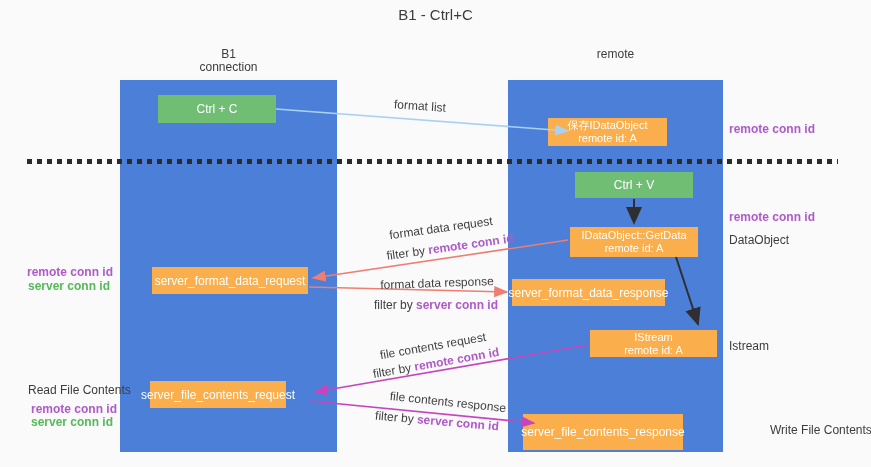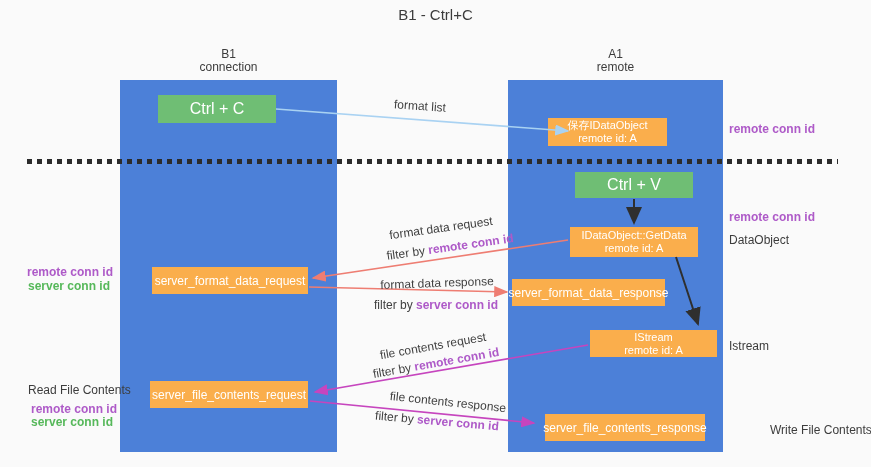--- a/index.html
+++ b/index.html
@@ -21,21 +21,21 @@
     background:repeating-linear-gradient(90deg,#2b2b2b 0 5px,transparent 5px 10px);
   }
   .box{
     position:absolute;display:flex;flex-direction:column;align-items:center;justify-content:center;
     color:#fff;text-align:center;z-index:4;
   }
   .box.green{background:var(--box-green,#6fbe74);}
   .box.orange{background:var(--box-orange,#faae4c);}
   .box .l1,.box .l2{font-size:11px;line-height:13px;}
   .box .single{font-size:12px;line-height:14px;}
-  .box .key{font-size:16px;}
+  .box .key{font-size:12px;}
   .side-label{position:absolute;font-size:12px;line-height:13px;white-space:nowrap;z-index:6;}
   .purple{color:var(--accent-purple,#ae5ac8);font-weight:bold;}
   .greentxt{color:var(--accent-green,#56b85a);font-weight:bold;}
   .dark{color:#3c3c3c;}
   .arrow-label{
     position:absolute;font-size:12px;color:#3f3f3f;text-align:center;
     white-space:nowrap;z-index:6;
   }
   #arrows{position:absolute;left:0;top:0;z-index:5;pointer-events:none;}
 </style>
@@ -46,21 +46,20 @@
 
   <div class="title">
     <div>B1 - Ctrl+C</div>
   </div>
 
   <div class="col-header" style="left:120px;top:48px;width:217px;">
     <div>B1</div>
     <div>connection</div>
   </div>
   <div class="col-header" style="left:508px;top:48px;width:215px;">
-    <div>A1</div>
     <div>remote</div>
   </div>
 
   <div class="lifeline" style="left:120px;top:80px;width:217px;height:372px;"></div>
   <div class="lifeline" style="left:508px;top:80px;width:215px;height:372px;"></div>
 
   <div class="dashed-sep"></div>
 
   <div class="box green" style="left:158px;top:95px;width:118px;height:28px;">
     <span class="key">Ctrl + C</span>
@@ -86,25 +85,25 @@
 
   <div class="box orange" style="left:152px;top:267px;width:156px;height:27px;">
     <span class="single">server_format_data_request</span>
   </div>
 
   <div class="box orange" style="left:590px;top:330px;width:127px;height:27px;">
     <span class="l1">IStream</span>
     <span class="l2">remote id: A</span>
   </div>
 
-  <div class="box orange" style="left:150px;top:381px;width:158px;height:27px;">
+  <div class="box orange" style="left:150px;top:381px;width:136px;height:27px;">
     <span class="single">server_file_contents_request</span>
   </div>
 
-  <div class="box orange" style="left:545px;top:414px;width:160px;height:27px;">
+  <div class="box orange" style="left:523px;top:414px;width:160px;height:36px;">
     <span class="single">server_file_contents_response</span>
   </div>
 
   <div class="side-label purple" style="left:729px;top:123px;">remote conn id</div>
   <div class="side-label purple" style="left:729px;top:211px;">remote conn id</div>
   <div class="side-label dark" style="left:729px;top:234px;">DataObject</div>
   <div class="side-label dark" style="left:729px;top:340px;">Istream</div>
   <div class="side-label dark" style="left:770px;top:424px;">Write File Contents</div>
 
   <div class="side-label purple" style="left:27px;top:266px;">remote conn id</div>

